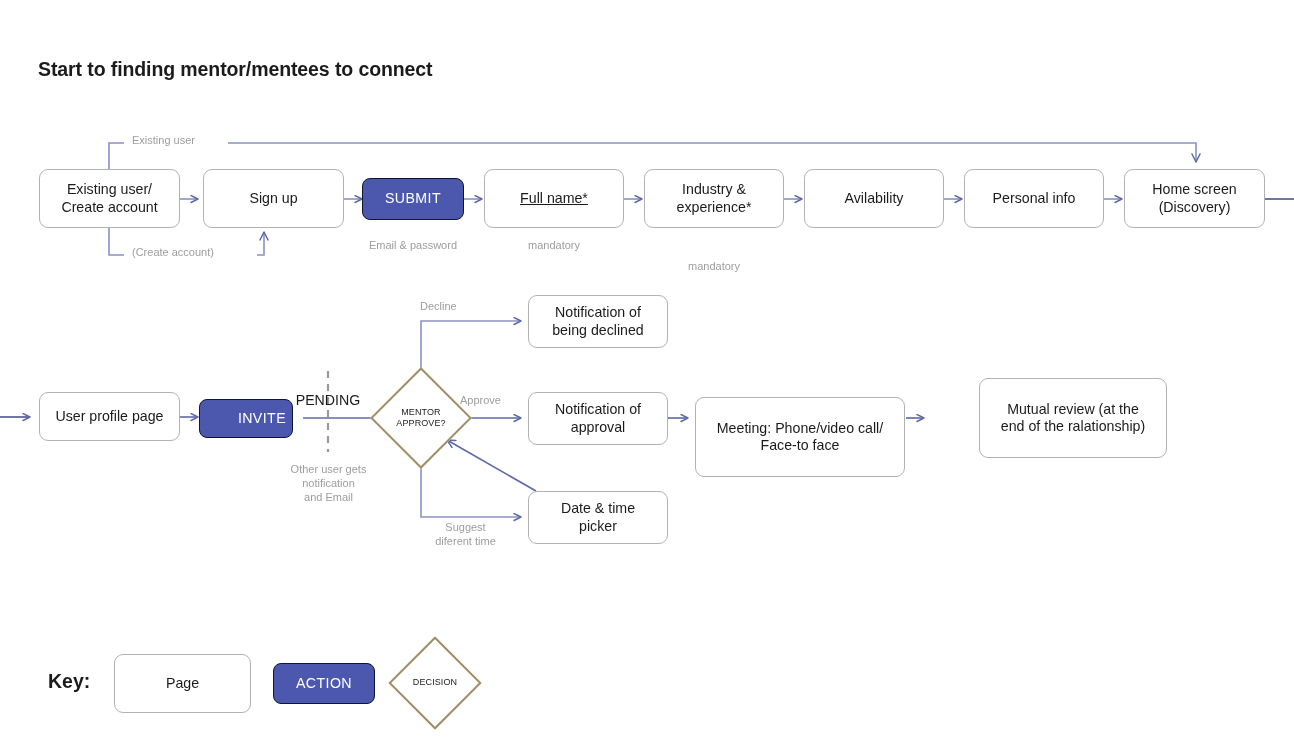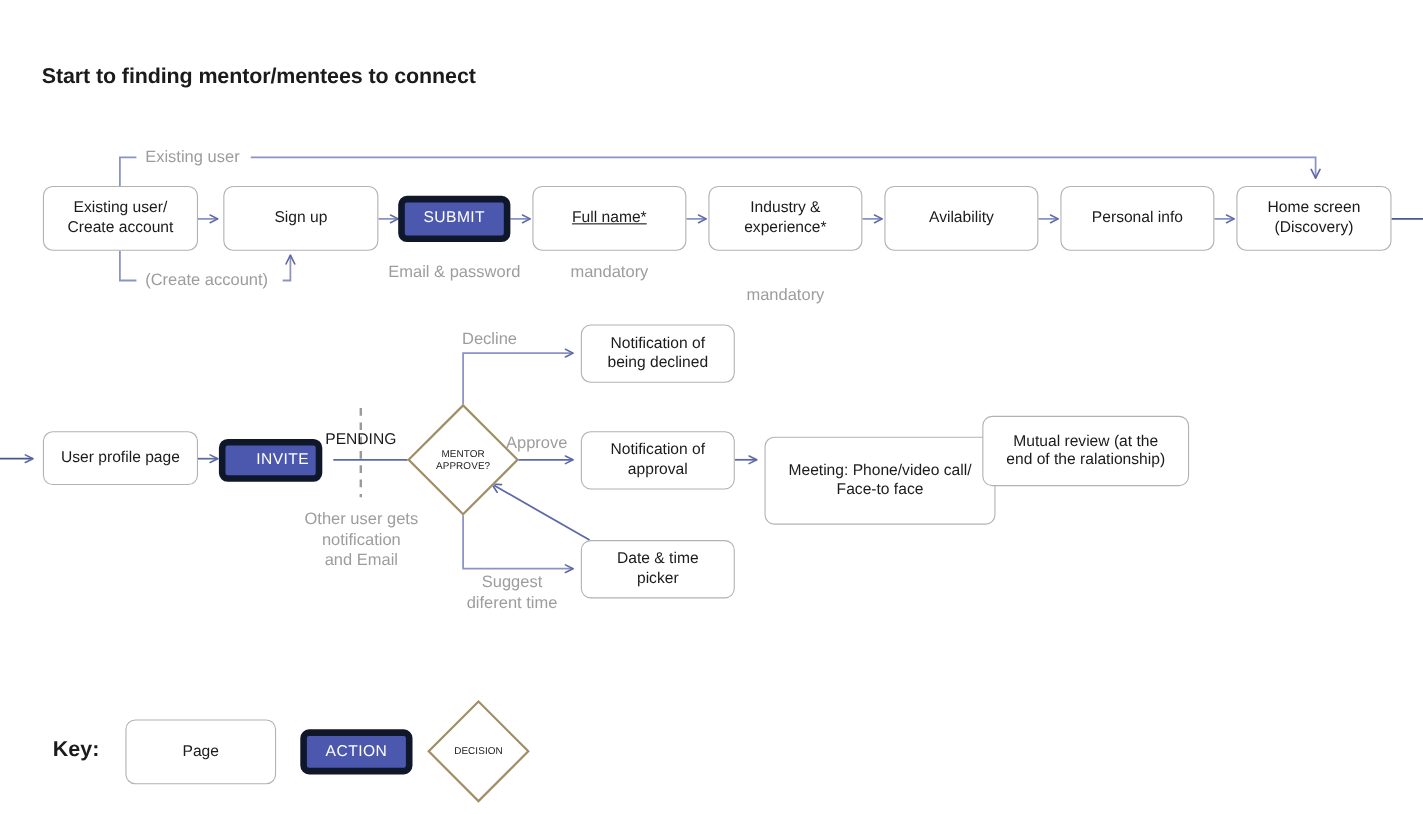--- a/index.html
+++ b/index.html
@@ -49,21 +49,21 @@
   }
   .node.page {
     background: #ffffff;
     border: 1px solid #b2b2b2;
     border-radius: 9px;
     font-size: 14.2px;
     color: #1b1b1b;
   }
   .node.action {
     background: #4c58ad;
-    border: 6px solid #0f172a;
+    border: 1px solid #0f172a;
     border-radius: 8px;
     color: #ffffff;
     font-size: 14.2px;
     letter-spacing: 0.4px;
   }
   .node .nlabel { display: block; padding: 0 6px; }
 
   
   .diamond {
     position: absolute;
@@ -86,21 +86,21 @@
     text-align: center;
     font-size: 9px;
     line-height: 1.25;
     color: #1b1b1b;
     letter-spacing: 0.1px;
   }
 
   
   .caption {
     position: absolute;
-    font-size: 15px;
+    font-size: 11px;
     color: #9d9d9d;
     text-align: center;
     line-height: 1.25;
     z-index: 4;
     white-space: pre-line;
   }
   .caption.dark {
     color: #1b1b1b;
     font-size: 14.2px;
   }
@@ -246,21 +246,21 @@
   <div class="node page" style="left:528px; top:491px; width:140px; height:53px;">
     <span class="nlabel" style="white-space:pre-line">Date &amp; time
 picker</span>
   </div>
 
   <div class="node page" style="left:695px; top:378px; width:210px; height:80px;margin-top:19px;">
     <span class="nlabel" style="white-space:pre-line">Meeting: Phone/video call/
 Face-to face</span>
   </div>
 
-  <div class="node page" style="left:893px; top:378px; width:188px; height:64px;">
+  <div class="node page" style="left:979px; top:378px; width:188px; height:80px;">
     <span class="nlabel" style="white-space:pre-line">Mutual review (at the
 end of the ralationship)</span>
   </div>
 
   <div class="caption dark" style="left:268px; top:351px; width:120px;margin-top:41px;">PENDING</div>
 
   <div class="caption" style="left:256px; top:463px; width:145px;">Other user gets
 notification
 and Email</div>
 

